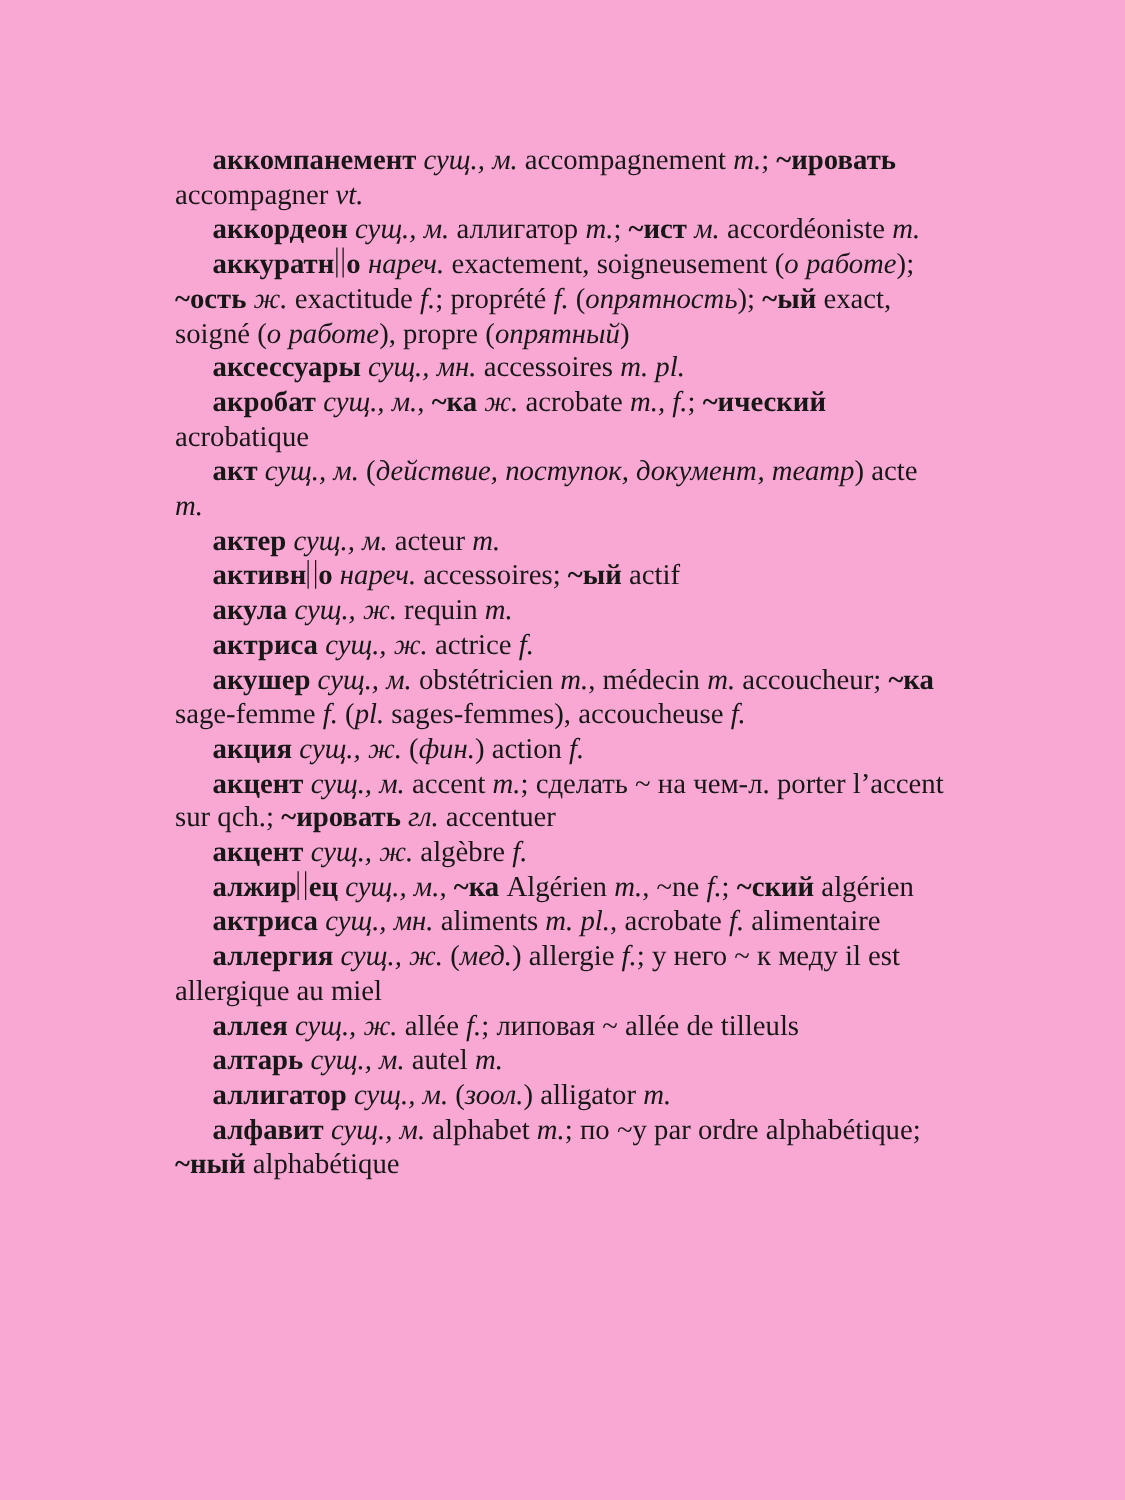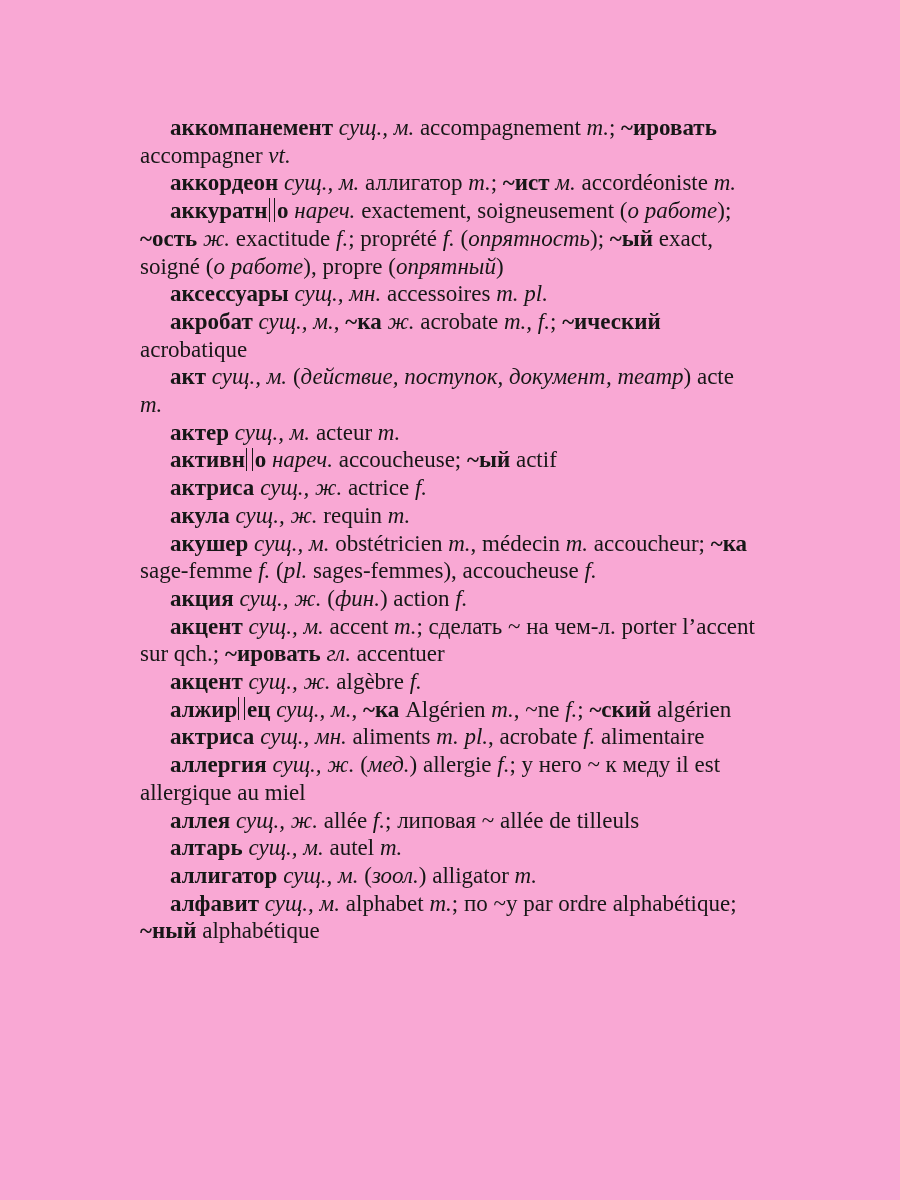--- a/index.html
+++ b/index.html
@@ -47,23 +47,23 @@
 
 <div class="sheet" style="background: #f9a8d4;">
   <div class="textblock" style="color: rgb(23, 23, 23);">
       <p class="entry"><span class="rb">аккомпанемент</span><span class="rn"> </span><span class="ri">сущ., м.</span><span class="rn"> accompagnement </span><span class="ri">m.</span><span class="rn">; </span><span class="rb">~ировать</span><span class="rn"> accompagner </span><span class="ri">vt.</span></p>
       <p class="entry"><span class="rb">аккордеон</span><span class="rn"> </span><span class="ri">сущ., м.</span><span class="rn"> аллигатор </span><span class="ri">m.</span><span class="rn">; </span><span class="rb">~ист</span><span class="rn"> </span><span class="ri">м.</span><span class="rn"> accordéoniste </span><span class="ri">m.</span></p>
       <p class="entry"><span class="rb">аккуратн</span><span class="dbar" title="‖"></span><span class="rb">о</span><span class="rn"> </span><span class="ri">нареч.</span><span class="rn"> exactement, soigneusement (</span><span class="ri">о работе</span><span class="rn">); </span><span class="rb">~ость</span><span class="rn"> </span><span class="ri">ж.</span><span class="rn"> exactitude </span><span class="ri">f.</span><span class="rn">; proprété </span><span class="ri">f.</span><span class="rn"> (</span><span class="ri">опрятность</span><span class="rn">); </span><span class="rb">~ый</span><span class="rn"> exact, soigné (</span><span class="ri">о работе</span><span class="rn">), propre (</span><span class="ri">опрятный</span><span class="rn">)</span></p>
       <p class="entry"><span class="rb">аксессуары</span><span class="rn"> </span><span class="ri">сущ., мн.</span><span class="rn"> accessoires </span><span class="ri">m. pl.</span></p>
       <p class="entry"><span class="rb">акробат</span><span class="rn"> </span><span class="ri">сущ., м.</span><span class="rn">, </span><span class="rb">~ка</span><span class="rn"> </span><span class="ri">ж.</span><span class="rn"> acrobate </span><span class="ri">m., f.</span><span class="rn">; </span><span class="rb">~ический</span><span class="rn"> acrobatique</span></p>
       <p class="entry"><span class="rb">акт</span><span class="rn"> </span><span class="ri">сущ., м.</span><span class="rn"> (</span><span class="ri">действие, поступок, документ, театр</span><span class="rn">) acte </span><span class="ri">m.</span></p>
       <p class="entry"><span class="rb">актер</span><span class="rn"> </span><span class="ri">сущ., м.</span><span class="rn"> acteur </span><span class="ri">m.</span></p>
-      <p class="entry"><span class="rb">активн</span><span class="dbar" title="‖"></span><span class="rb">о</span><span class="rn"> </span><span class="ri">нареч.</span><span class="rn"> accoucheuse; </span><span class="rb">~ый</span><span class="rn"> actif</span></p>
+      <p class="entry"><span class="rb">активн</span><span class="dbar" title="‖"></span><span class="rb">о</span><span class="rn"> </span><span class="ri">нареч.</span><span class="rn"> accessoires; </span><span class="rb">~ый</span><span class="rn"> actif</span></p>
+      <p class="entry"><span class="rb">акула</span><span class="rn"> </span><span class="ri">сущ., ж.</span><span class="rn"> requin </span><span class="ri">m.</span></p>
       <p class="entry"><span class="rb">актриса</span><span class="rn"> </span><span class="ri">сущ., ж.</span><span class="rn"> actrice </span><span class="ri">f.</span></p>
-      <p class="entry"><span class="rb">акула</span><span class="rn"> </span><span class="ri">сущ., ж.</span><span class="rn"> requin </span><span class="ri">m.</span></p>
       <p class="entry"><span class="rb">акушер</span><span class="rn"> </span><span class="ri">сущ., м.</span><span class="rn"> obstétricien </span><span class="ri">m.</span><span class="rn">, médecin </span><span class="ri">m.</span><span class="rn"> accoucheur; </span><span class="rb">~ка</span><span class="rn"> sage-femme </span><span class="ri">f.</span><span class="rn"> (</span><span class="ri">pl.</span><span class="rn"> sages-femmes), accoucheuse </span><span class="ri">f.</span></p>
       <p class="entry"><span class="rb">акция</span><span class="rn"> </span><span class="ri">сущ., ж.</span><span class="rn"> (</span><span class="ri">фин.</span><span class="rn">) action </span><span class="ri">f.</span></p>
       <p class="entry"><span class="rb">акцент</span><span class="rn"> </span><span class="ri">сущ., м.</span><span class="rn"> accent </span><span class="ri">m.</span><span class="rn">; сделать ~ на чем-л. porter l’accent sur qch.; </span><span class="rb">~ировать</span><span class="rn"> </span><span class="ri">гл.</span><span class="rn"> accentuer</span></p>
       <p class="entry"><span class="rb">акцент</span><span class="rn"> </span><span class="ri">сущ., ж.</span><span class="rn"> algèbre </span><span class="ri">f.</span></p>
       <p class="entry"><span class="rb">алжир</span><span class="dbar" title="‖"></span><span class="rb">ец</span><span class="rn"> </span><span class="ri">сущ., м.</span><span class="rn">, </span><span class="rb">~ка</span><span class="rn"> Algérien </span><span class="ri">m.</span><span class="rn">, ~ne </span><span class="ri">f.</span><span class="rn">; </span><span class="rb">~ский</span><span class="rn"> algérien</span></p>
       <p class="entry"><span class="rb">актриса</span><span class="rn"> </span><span class="ri">сущ., мн.</span><span class="rn"> aliments </span><span class="ri">m. pl.</span><span class="rn">, acrobate </span><span class="ri">f.</span><span class="rn"> alimentaire</span></p>
       <p class="entry"><span class="rb">аллергия</span><span class="rn"> </span><span class="ri">сущ., ж.</span><span class="rn"> (</span><span class="ri">мед.</span><span class="rn">) allergie </span><span class="ri">f.</span><span class="rn">; у него ~ к меду il est allergique au miel</span></p>
       <p class="entry"><span class="rb">аллея</span><span class="rn"> </span><span class="ri">сущ., ж.</span><span class="rn"> allée </span><span class="ri">f.</span><span class="rn">; липовая ~ allée de tilleuls</span></p>
       <p class="entry"><span class="rb">алтарь</span><span class="rn"> </span><span class="ri">сущ., м.</span><span class="rn"> autel </span><span class="ri">m.</span></p>
       <p class="entry"><span class="rb">аллигатор</span><span class="rn"> </span><span class="ri">сущ., м.</span><span class="rn"> (</span><span class="ri">зоол.</span><span class="rn">) alligator </span><span class="ri">m.</span></p>

